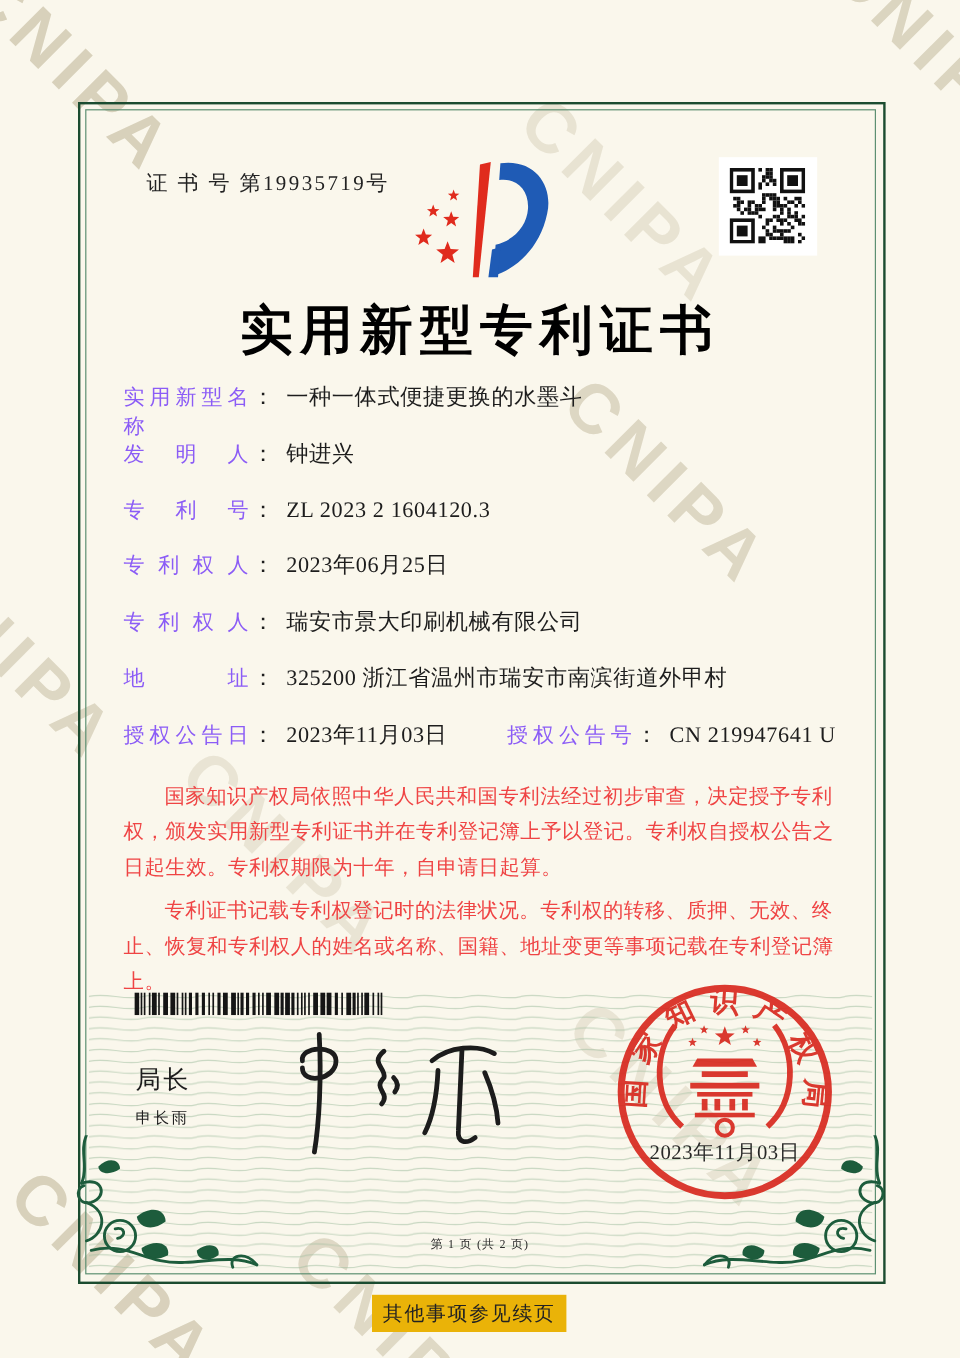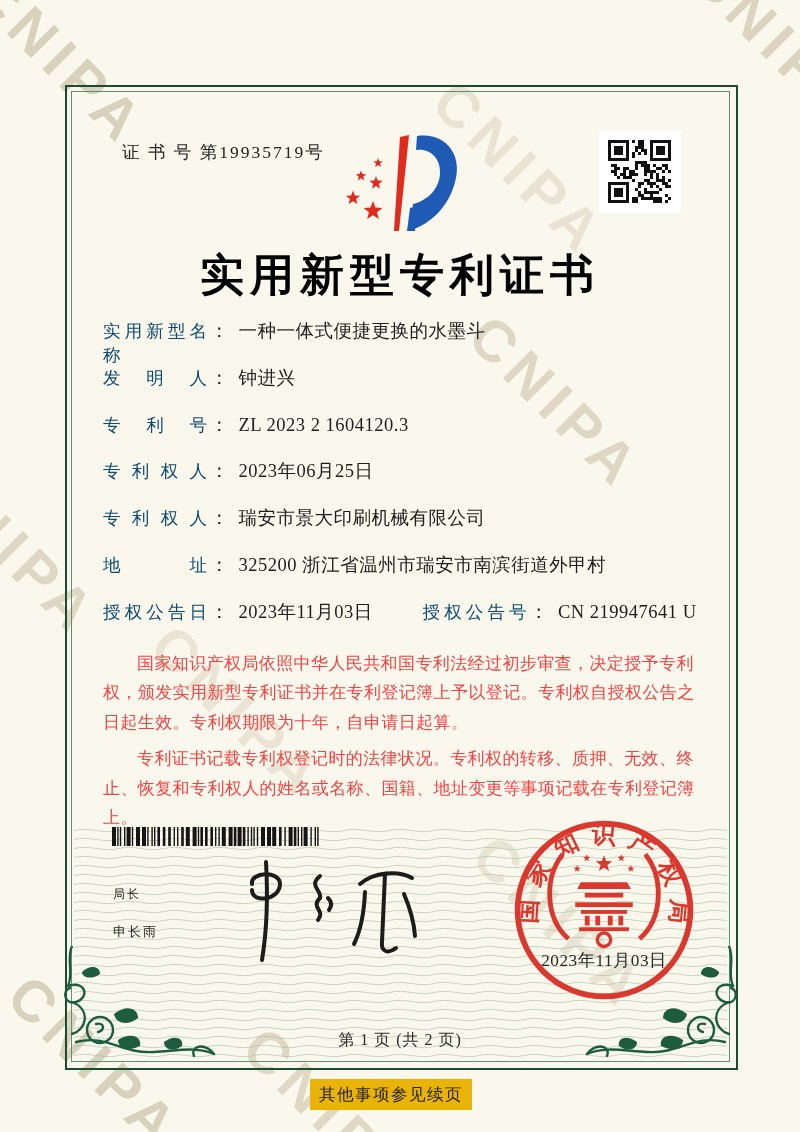--- a/index.html
+++ b/index.html
@@ -36,38 +36,38 @@
   .logo{left:333px;top:130px;z-index:3;}
   .qr-box{left:599px;top:131px;width:82px;height:82px;background:#fff;z-index:3;}
   .qr-box svg{position:absolute;left:9px;top:9px;}
   .title{
     left:0;right:0;top:246px;text-align:center;font-size:44px;font-weight:bold;
     letter-spacing:6px;color:#000000;z-index:3;
   }
   
   .fields{left:103px;top:318px;width:600px;z-index:3;}
   .frow{display:flex;align-items:baseline;height:46.8px;font-size:18.5px;}
-  .flabel{display:inline-block;width:104px;text-align:justify;text-align-last:justify;font-size:17.5px;color:#0c4a6e;}
+  .flabel{display:inline-block;width:104px;text-align:justify;text-align-last:justify;font-size:17.5px;color:#8b5cf6;}
   .fcolon{margin:0 10px 0 3px;}
   .fvalue{letter-spacing:.5px;}
   .fvalue.date1{flex:0 0 162px;}
   .grant-group{display:flex;align-items:baseline;margin-left:22px;}
   
   .paras{left:103px;top:649px;width:597px;font-size:17px;line-height:1.73;color:#ef4444;z-index:3;}
   .paras p{margin:0 0 7px 0;text-indent:2em;letter-spacing:.4px;}
   
   .barcode{left:112px;top:827px;z-index:3;}
-  .sig-title{left:113px;top:886px;font-size:12px;letter-spacing:2px;z-index:3;}
+  .sig-title{left:113px;top:886px;font-size:21px;letter-spacing:2px;z-index:3;}
   .sig-name{left:113px;top:923px;font-size:13px;letter-spacing:2px;z-index:3;}
   .sig-script{left:222px;top:858px;z-index:3;}
   
   .seal{left:508px;top:814px;z-index:4;}
   .seal .ring{font-size:25px;font-weight:bold;letter-spacing:12px;fill:#d8291f;}
   
-  .page-no{left:0;right:0;top:1030px;text-align:center;font-size:16px;letter-spacing:1px;color:#2b2b2b;z-index:3;}
+  .page-no{left:0;right:0;top:1030px;text-align:center;font-size:10px;letter-spacing:1px;color:#2b2b2b;z-index:3;}
   .cont-box{
     left:310px;top:1079px;width:162px;height:31px;background:#eab308;z-index:3;
     text-align:center;line-height:31px;font-size:16.5px;letter-spacing:1.5px;color:#222;
   }
   
   .flourish{z-index:3;}
   .flourish.left{left:56px;top:946px;}
   .flourish.right{left:575px;top:946px;transform:scaleX(-1);}
 </style>
 </head>

